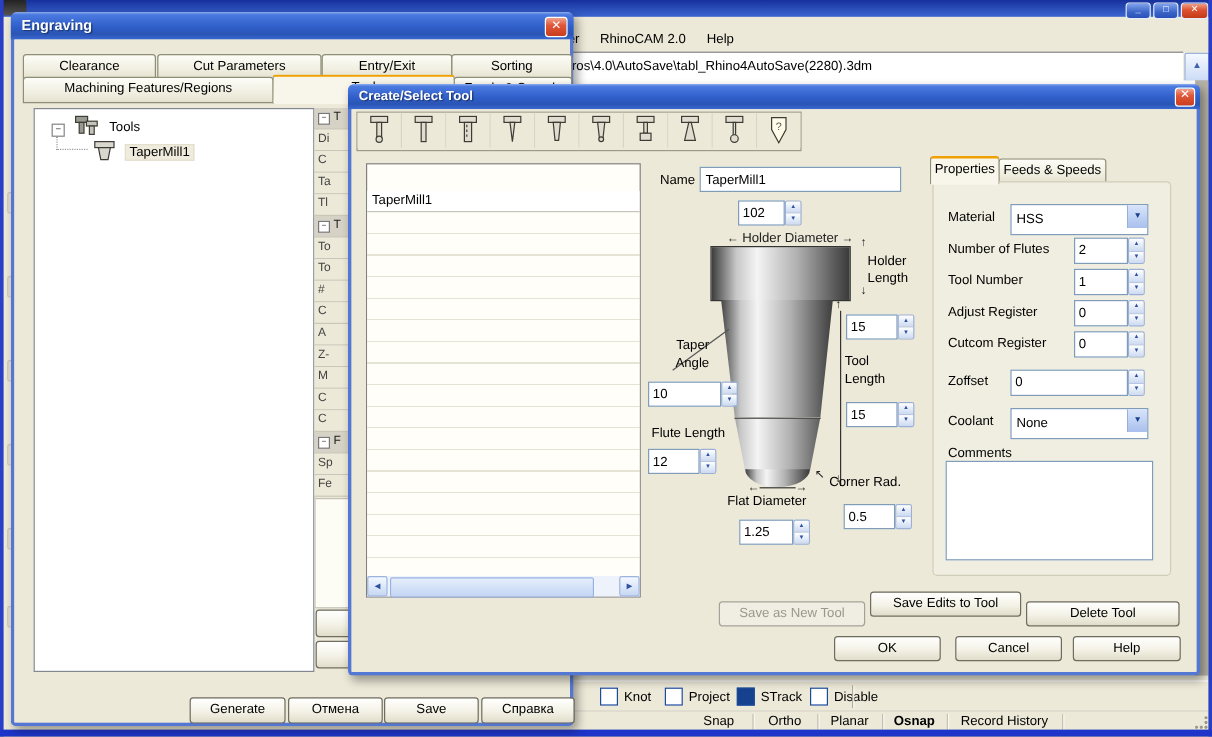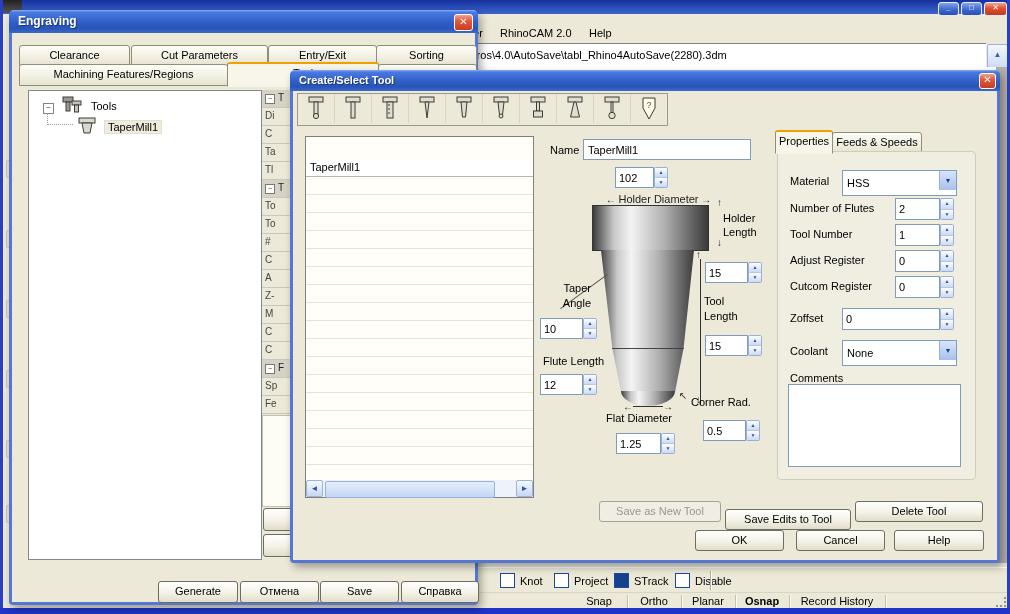--- a/index.html
+++ b/index.html
@@ -411,21 +411,21 @@
       <div class="abs lbl" style="left:411px;top:203px;width:50px;line-height:15px;background:#ece9d8;">Tool Length</div>
       <div class="abs sf" style="left:412px;top:244px;width:57px;height:21px;">
         <input value="15" style="">
         <span class="spin">
             <i>▲</i>
             <i>▼</i>
           </span>
       </div>
 
       <div class="abs lbl" style="left:240px;top:190px;width:58px;text-align:right;line-height:15px;">Taper Angle</div>
-      <div class="abs sf" style="left:247px;top:227px;width:57px;height:21px;">
+      <div class="abs sf" style="left:247px;top:227px;width:57px;height:21px;padding-left:18px;">
         <input value="10" style="">
         <span class="spin">
             <i>▲</i>
             <i>▼</i>
           </span>
       </div>
 
       <div class="abs lbl" style="left:250px;top:264px;">Flute Length</div>
       <div class="abs sf" style="left:247px;top:283px;width:57px;height:21px;">
         <input value="12" style="">
@@ -523,21 +523,21 @@
         <input readonly="" value="None" style="">
         <span class="cb">▼</span>
       </div>
 
       <span class="abs lbl" style="left:497px;top:281px;">Comments</span>
       <textarea class="abs field" style="left: 495px; top: 293px; width: 173px; height: 83px; resize: none;"></textarea>
 
       <div class="abs btn disabled" style="left:306px;top:410px;width:120px;height:19px;">
           <span>Save as New Tool</span>
         </div>
-      <div class="abs btn" style="left:432px;top:418px;width:124px;height:19px;">
+      <div class="abs btn" style="left:432px;top:402px;width:124px;height:19px;">
           <span>Save Edits to Tool</span>
         </div>
       <div class="abs btn" style="left:562px;top:410px;width:126px;height:19px;">
           <span>Delete Tool</span>
         </div>
       <div class="abs btn" style="left:402px;top:439px;width:87px;height:19px;">
           <span>OK</span>
         </div>
       <div class="abs btn" style="left:503px;top:439px;width:87px;height:19px;">
           <span>Cancel</span>

